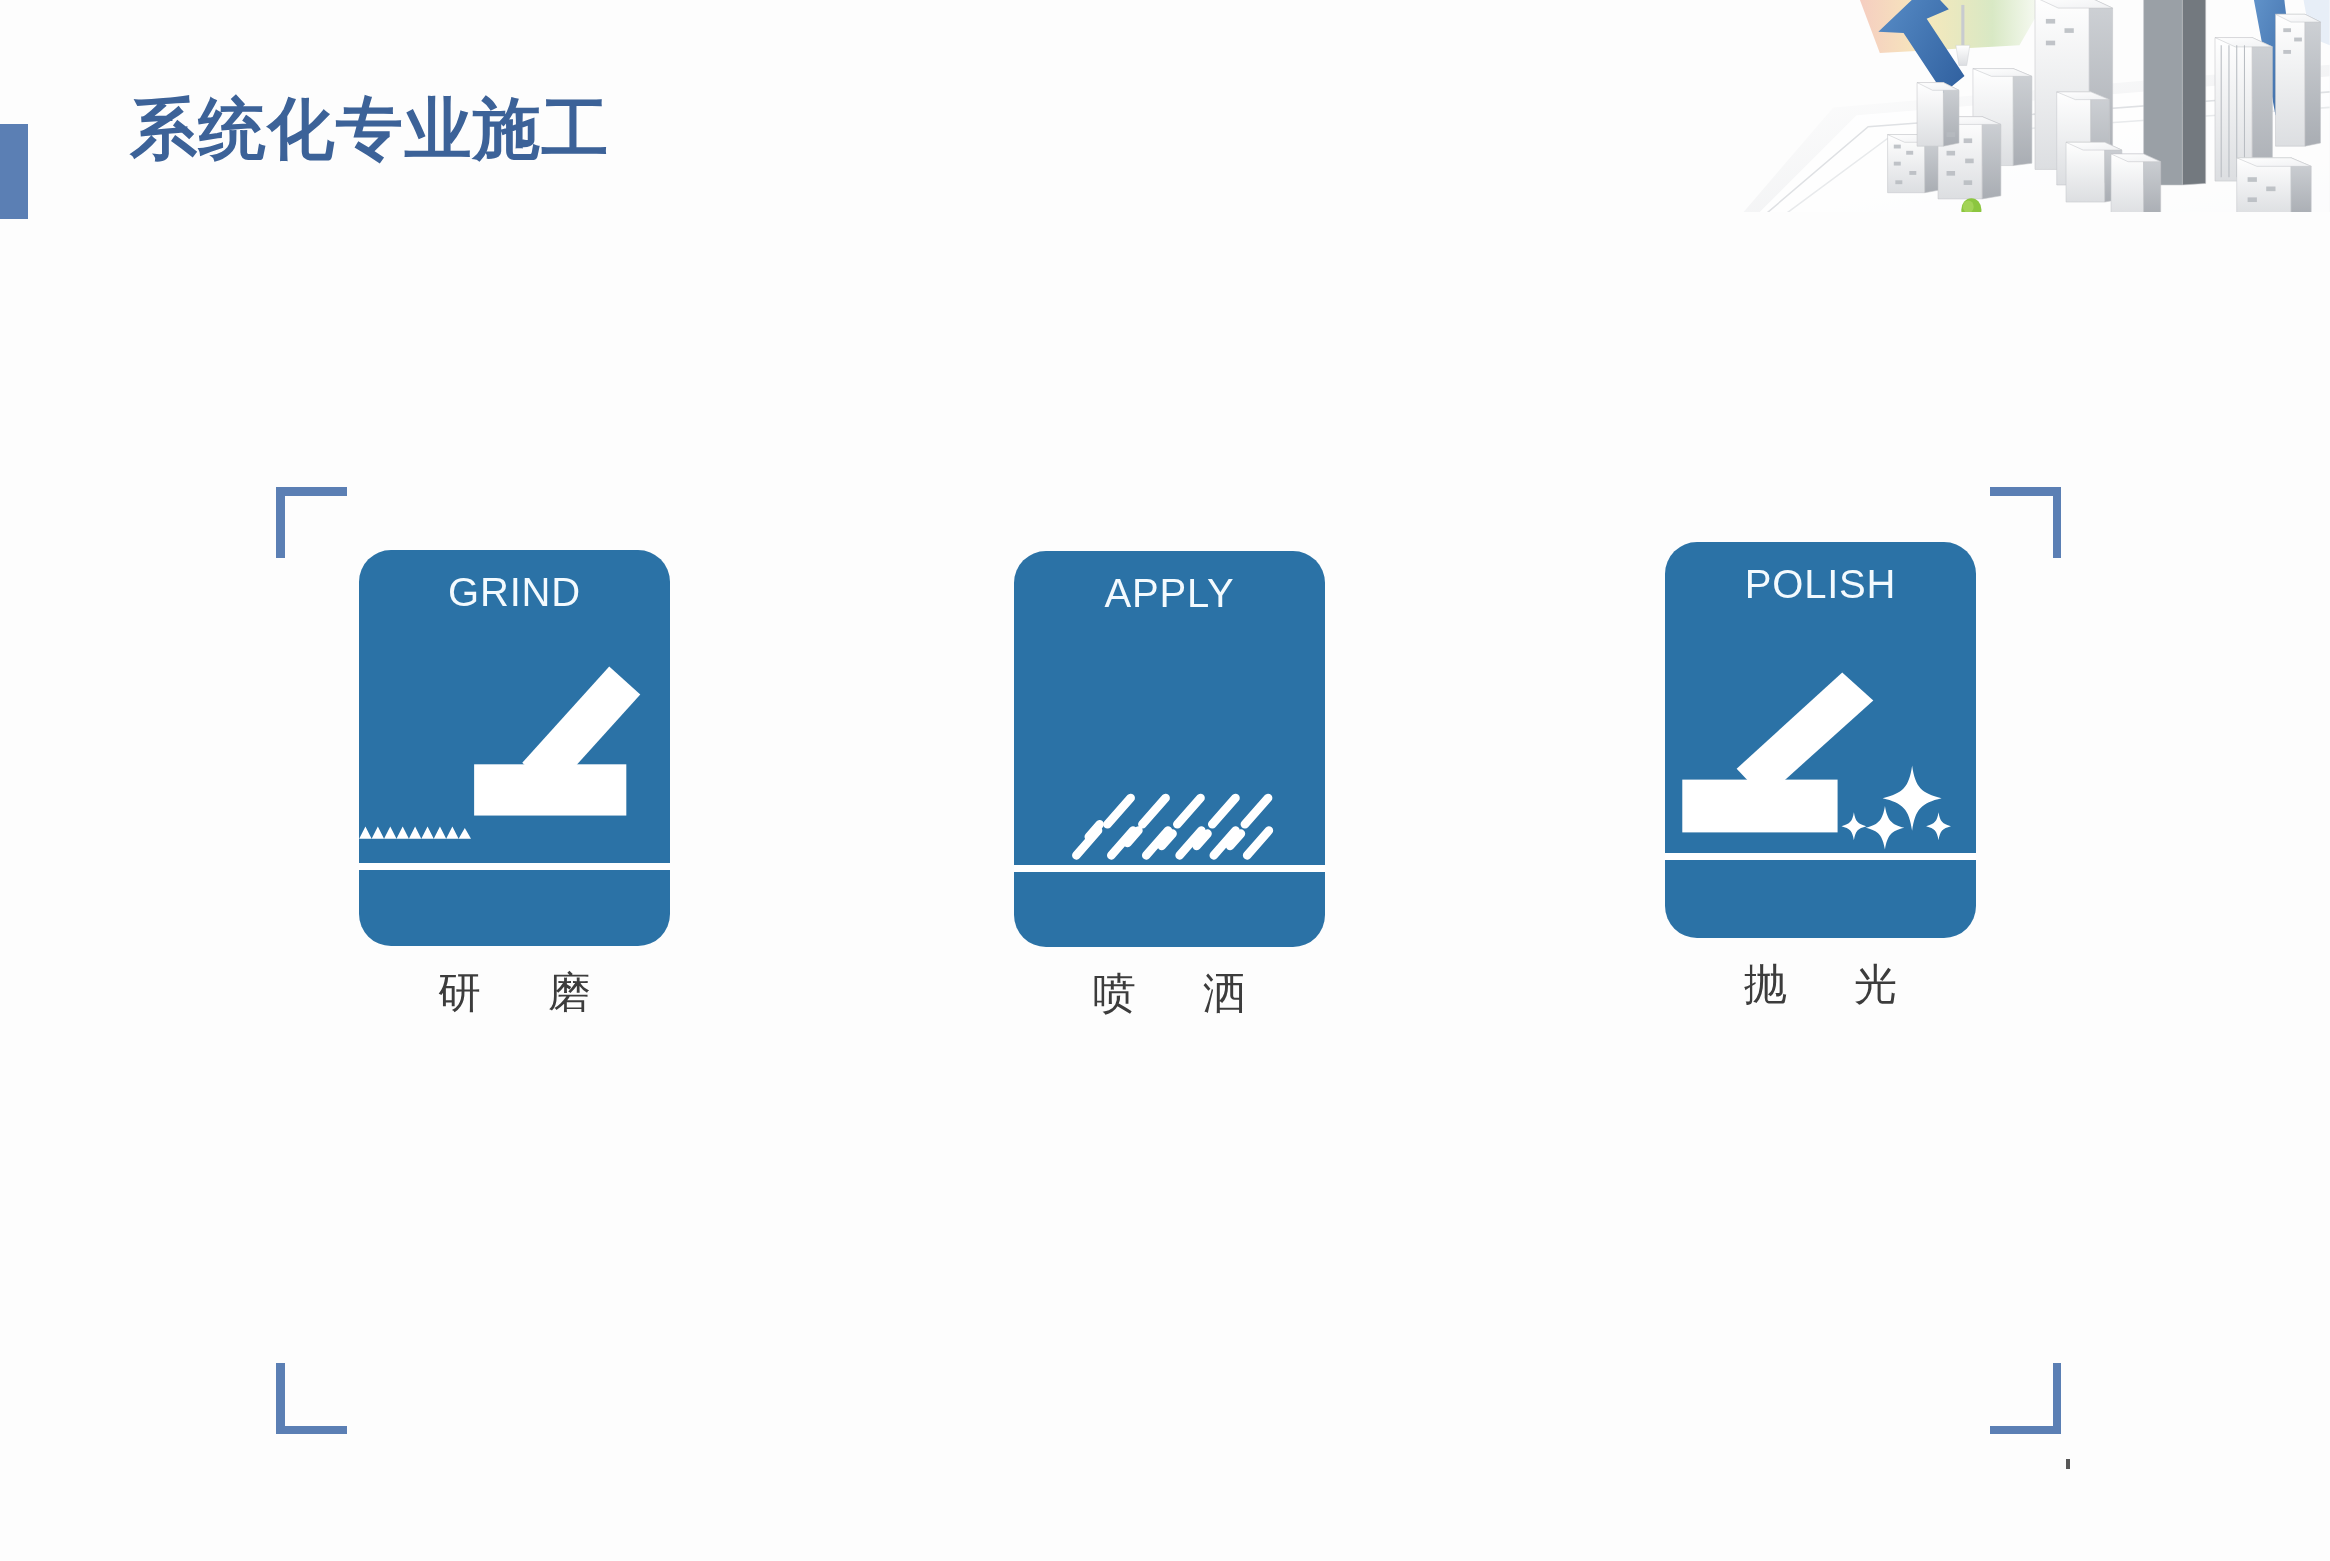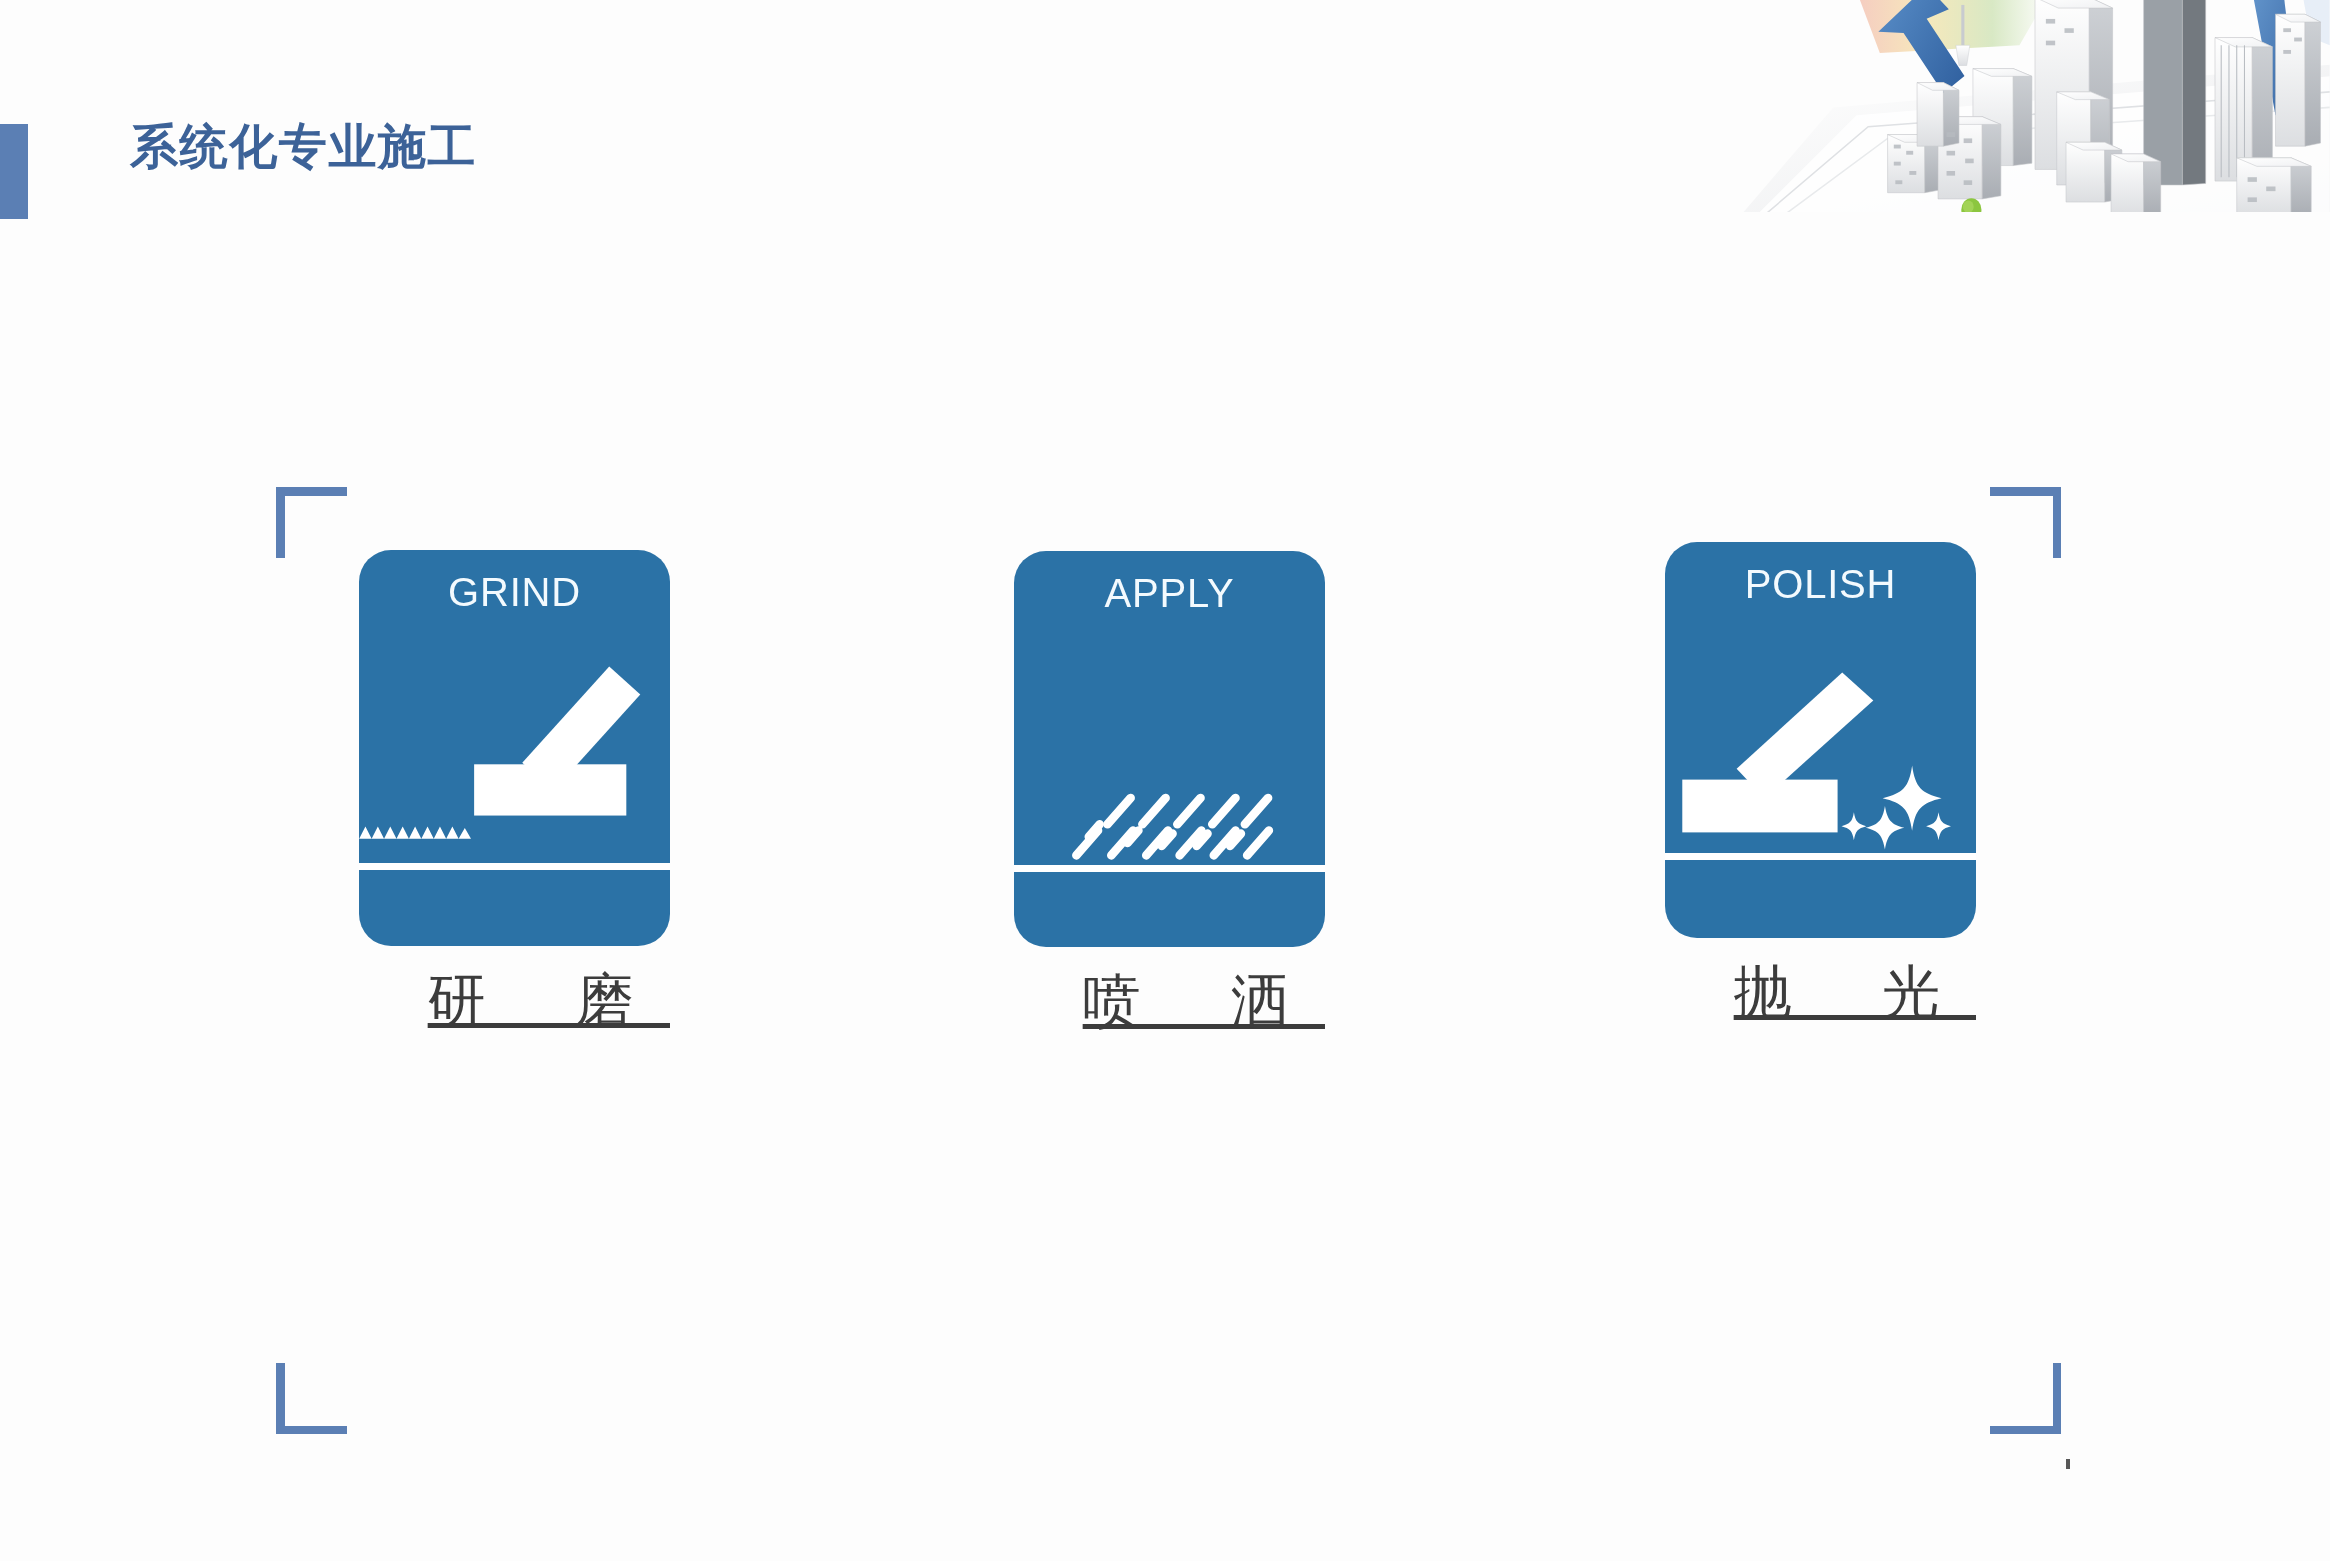--- a/index.html
+++ b/index.html
@@ -27,24 +27,24 @@
     position: absolute;
     left: 0px;
     top: 124px;
     width: 28px;
     height: 95px;
     background: #5B7FB4;
   }
   #page-title {
     position: absolute;
     left: 130px;
-    top: 121px;
+    top: 94px;
     font-family: "DejaVu Sans", "Liberation Sans", sans-serif;
     font-weight: 700;
-    font-size: 48px;
+    font-size: 67px;
     letter-spacing: 1.6px;
     color: #3C6298;
     line-height: 1.05;
     white-space: nowrap;
   }
 
   
   .corner-bracket {
     position: absolute;
     width: 71px;
@@ -117,28 +117,27 @@
     right: 0;
     height: 7px;
     background: #ffffff;
     bottom: 76px;
   }
   #step-1 .ground-line { bottom: 75px; }
   #step-2 .ground-line { bottom: 78px; }
 
   .step-label {
     margin-top: 23px;
-    text-align: right;
+    text-align: center;
     font-family: "DejaVu Serif", "Liberation Serif", serif;
-    font-size: 58px;
+    font-size: 43px;
     color: #3C3C3C;
     letter-spacing: 0.62em;
     text-indent: 0.62em;
     line-height: 1.1;
-    text-decoration: underline;
   }
 
   
   .card-art {
     position: absolute;
     inset: 0;
     width: 100%;
     height: 100%;
   }
 

